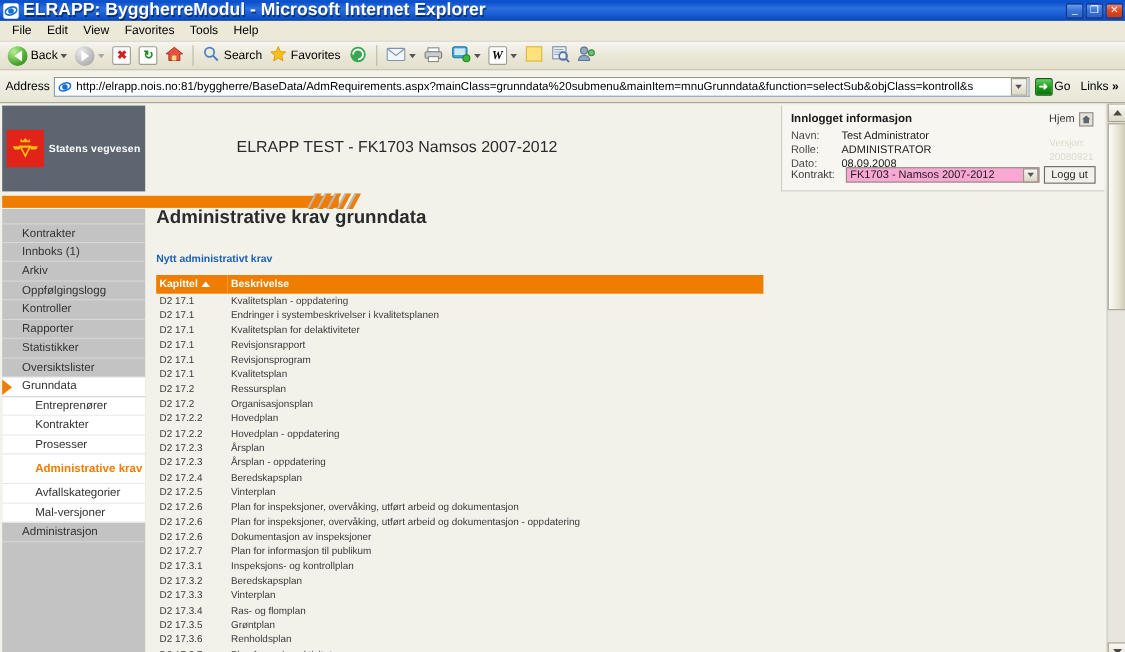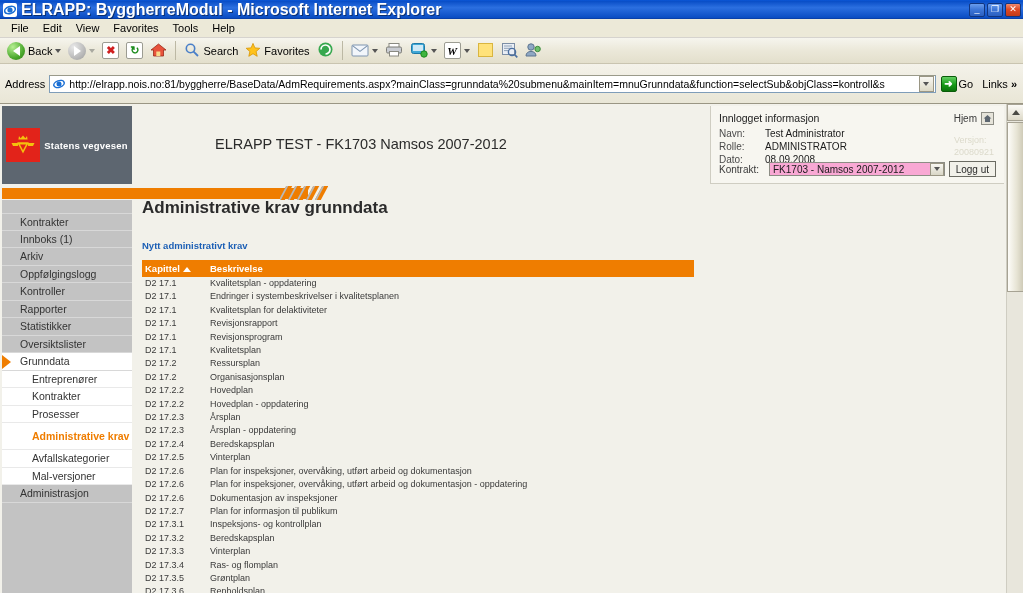--- a/index.html
+++ b/index.html
@@ -70,21 +70,21 @@
   .circ { width:18px;height:18px;border-radius:50%;display:flex;align-items:center;justify-content:center; }
   .circ.green { background: radial-gradient(circle at 32% 28%, #b6ef92, #4aa82c 62%, #2e7a17); }
   .circ.gray  { background: radial-gradient(circle at 32% 28%, #e9e9e9, #b9b9b9 62%, #999); }
   .arrow-l, .arrow-r { width:0;height:0;border-top:5px solid transparent;border-bottom:5px solid transparent; }
   .arrow-l { border-right:7px solid #fff; }
   .arrow-r { border-left:7px solid #fff; }
   .sqicon { width:17px;height:17px;border:1px solid #9c9c92;background:#fff;display:flex;align-items:center;justify-content:center;font-size:11px;font-weight:bold;border-radius:2px;}
 
   
   .addrbar {
-    height: 40px;
+    height: 30px;
     background: linear-gradient(to bottom,#f4f2ea,#e9e6d6);
     border-bottom: 1px solid #9a9684;
     display: flex; align-items: center;
     padding: 0 2px 0 5px;
     font-size: 11px;
   }
   .addrbar .lbl { margin-right: 4px; color:#000; }
   .addr-input {
     flex: 1; height: 18px;
     background: #fff;
@@ -168,21 +168,21 @@
   
   .loginbox {
     position: absolute; right: 2px; top: 2px;
     width: 294px; height: 78px;
     background: #f7f6f0;
     border-left: 1px solid #cfcdc2;
     border-bottom: 1px solid #cfcdc2;
     font-size: 10px; color: #3a3a3a;
     padding: 6px 8px 0 8px;
   }
-  .loginbox .lh { font-weight: normal; font-size: 10.5px; color:#1a1a1a; margin-bottom:3px;}
+  .loginbox .lh { font-weight: bold; font-size: 10.5px; color:#1a1a1a; margin-bottom:3px;}
   .loginbox .row { display:flex; line-height: 13px; }
   .loginbox .k { width: 46px; color:#4a4a4a; }
   .loginbox .v { color:#1a1a1a; }
   .loginbox .hjem {
     position:absolute; right: 10px; top: 6px;
     display:flex; align-items:center; gap:4px; font-size:10px; color:#3a3a3a;
   }
   .home-ico { width:13px;height:13px;border:1px solid #8d8d85;background:#e6e4da;display:flex;align-items:center;justify-content:center;}
   .versjon {
     position:absolute; right: 10px; top: 28px;

